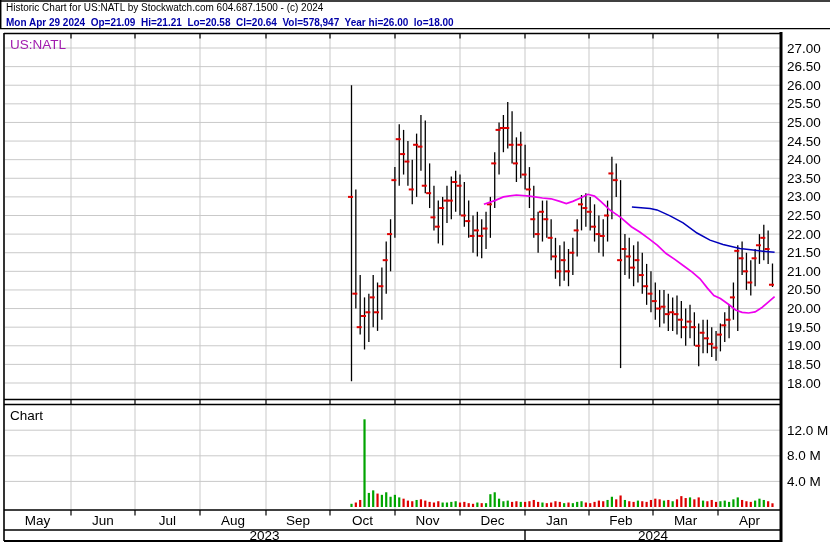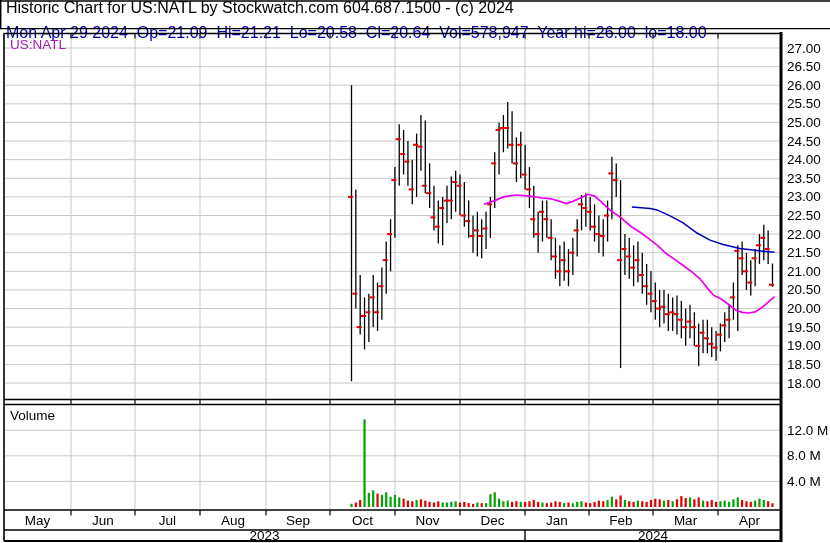--- a/index.html
+++ b/index.html
@@ -1,21 +1,21 @@
 <!DOCTYPE html>
 <html><head>
 <meta charset="utf-8">
 <title>Historic Chart US:NATL</title>
 <style>
   html,body{margin:0;padding:0;background:#fff;}
   body{width:830px;height:543px;position:relative;overflow:hidden;
        font-family:"Liberation Sans",sans-serif;}
-  .hdr{position:absolute;left:6px;white-space:pre;font-size:16px;line-height:14px;}
+  .hdr{position:absolute;left:6px;white-space:pre;font-size:10px;line-height:14px;}
   #hdr1{top:1px;color:#000;}
-  #hdr2{top:26px;color:#0000A8;}
+  #hdr2{top:16px;color:#0000A8;font-weight:bold;}
   .corner-label{position:absolute;font-size:13.5px;}
   #symbol-label{left:10px;top:37px;color:#a21caf;}
   #volume-label{left:10px;top:408px;color:#000;}
   svg{position:absolute;left:0;top:0;}
   svg text{font-family:"Liberation Sans",sans-serif;font-size:13.5px;fill:#000;}
 </style>
 </head>
 <body>
 
 <div id="hdr1" class="hdr">Historic Chart for US:NATL by Stockwatch.com 604.687.1500 - (c) 2024</div>
@@ -467,13 +467,13 @@
       <text x="749.5" y="525" text-anchor="middle">Apr</text>
     </g>
     <g>
       <line x1="525" y1="530" x2="525" y2="541" stroke="#000000" stroke-width="1.4"></line>
       <text x="264.5" y="540" text-anchor="middle">2023</text>
       <text x="653" y="540" text-anchor="middle">2024</text>
     </g>
   </svg>
 
 <div id="symbol-label" class="corner-label">US:NATL</div>
-<div id="volume-label" class="corner-label">Volume</div>
+<div id="volume-label" class="corner-label">Chart</div>
 
 </body></html>

